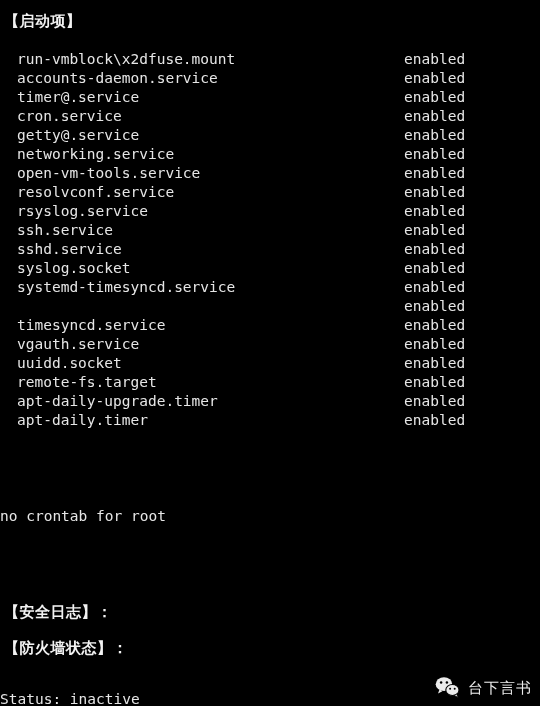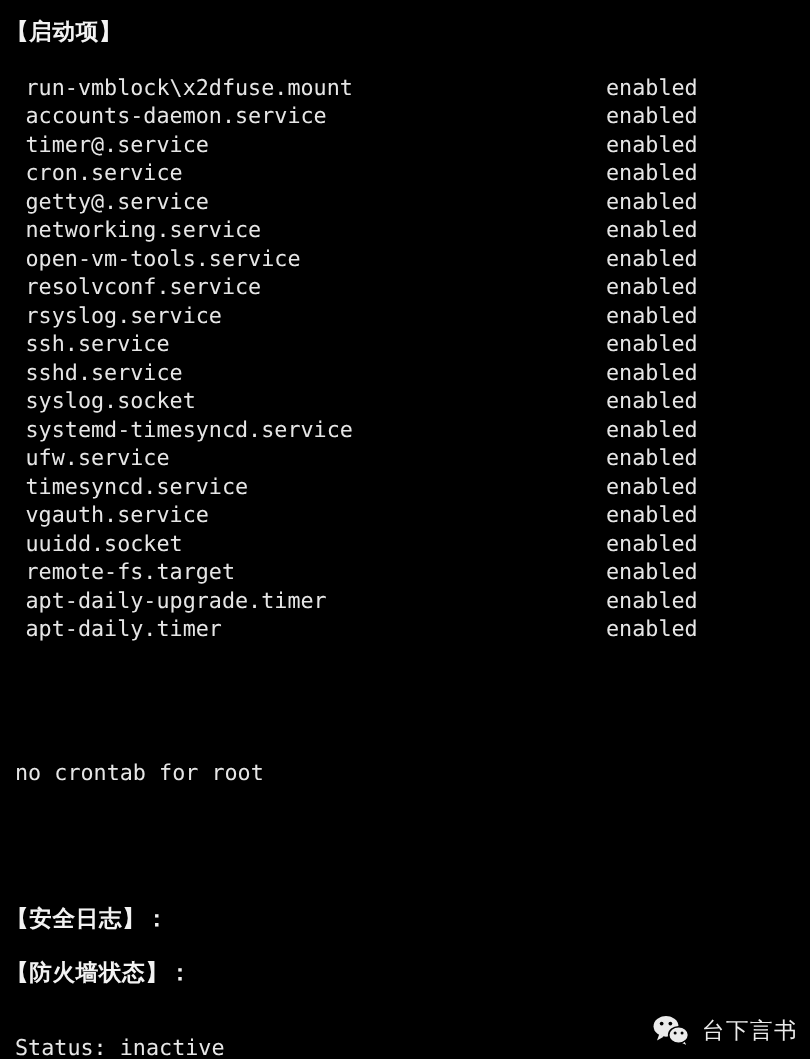--- a/index.html
+++ b/index.html
@@ -61,21 +61,20 @@
     color: #e6e6e6;
   }
 
   .plain-line {
     position: absolute;
     left: 0px;
     font-size: 14.5px;
     line-height: 19px;
     color: #e6e6e6;
     white-space: pre;
-    padding-left: 10px;
   }
 
   
   .watermark {
     position: absolute;
     right: 8px;
     bottom: 8px;
     display: flex;
     align-items: center;
     gap: 7px;
@@ -149,21 +148,20 @@
     </div>
     <div class="svc-row">
       <span class="svc-name">syslog.socket</span>
       <span class="svc-state">enabled</span>
     </div>
     <div class="svc-row">
       <span class="svc-name">systemd-timesyncd.service</span>
       <span class="svc-state">enabled</span>
     </div>
     <div class="svc-row">
-      <span class="svc-name">ufw.service</span>
       <span class="svc-state">enabled</span>
     </div>
     <div class="svc-row">
       <span class="svc-name">timesyncd.service</span>
       <span class="svc-state">enabled</span>
     </div>
     <div class="svc-row">
       <span class="svc-name">vgauth.service</span>
       <span class="svc-state">enabled</span>
     </div>

